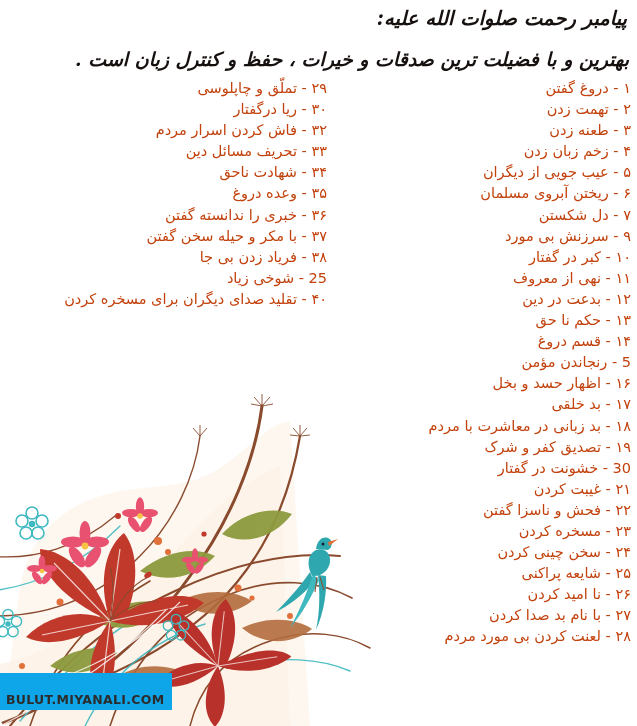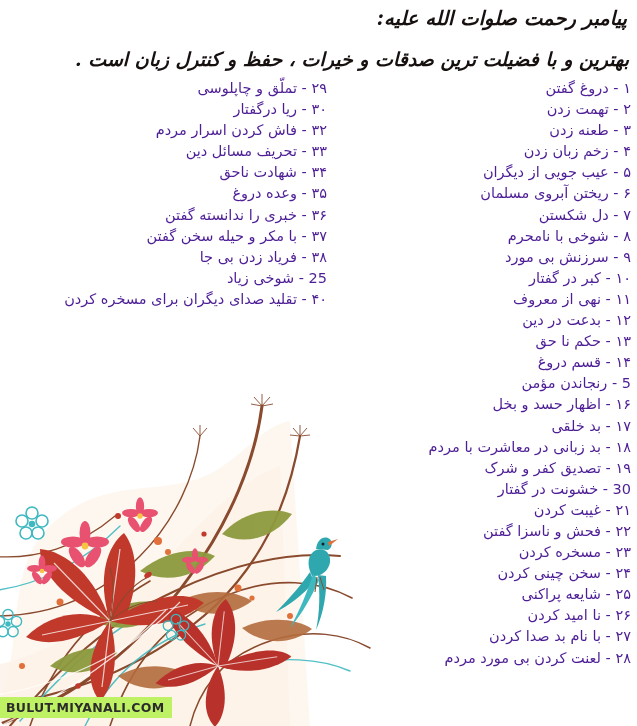--- a/index.html
+++ b/index.html
@@ -75,21 +75,21 @@
     right: 310px;
     width: 318px;
   }
   .list {
     list-style: none;
     margin: 0;
     padding: 0;
   }
   .list li {
     font-family: "DejaVu Sans", sans-serif;
-    color: #4c1d95;
+    color: #c2410c;
     font-size: 14.5px;
     line-height: 21.1px;
     white-space: nowrap;
     font-weight: 500;
   }
   .col-left .list li {
     line-height: 21.1px;
   }
 
   
@@ -99,27 +99,27 @@
     bottom: 0;
     width: 400px;
     height: 360px;
     pointer-events: none;
   }
 
   
   .watermark {
     position: absolute;
     left: 0;
-    bottom: 8px;
-    background: #bef264;
+    bottom: 16px;
+    background: #0ea5e9;
     color: #2c2c2c;
     font-family: "DejaVu Sans", sans-serif;
     font-size: 12.5px;
     letter-spacing: 0.3px;
-    padding: 3px 8px 3px 6px;
+    padding: 19px 8px 3px 6px;
     font-weight: 600;
   }
 </style>
 </head>
 <body>
 
 <div class="page">
 
   <div class="header">
     <div class="header-line l1">پیامبر رحمت صلوات الله علیه:</div>
@@ -130,21 +130,20 @@
 
     <div class="col col-right">
       <ul class="list">
         <li>۱ - دروغ گفتن</li>
         <li>۲ - تهمت زدن</li>
         <li>۳ - طعنه زدن</li>
         <li>۴ - زخم زبان زدن</li>
         <li>۵ - عیب جویی از دیگران</li>
         <li>۶ - ریختن آبروی مسلمان</li>
         <li>۷ - دل شکستن</li>
-        <li>۸ - شوخی با نامحرم</li>
         <li>۹ - سرزنش بی مورد</li>
         <li>۱۰ - کبر در گفتار</li>
         <li>۱۱ - نهی از معروف</li>
         <li>۱۲ - بدعت در دین</li>
         <li>۱۳ - حکم نا حق</li>
         <li>۱۴ - قسم دروغ</li>
         <li>5 - رنجاندن مؤمن</li>
         <li>۱۶ - اظهار حسد و بخل</li>
         <li>۱۷ - بد خلقی</li>
         <li>۱۸ - بد زبانی در معاشرت با مردم</li>

